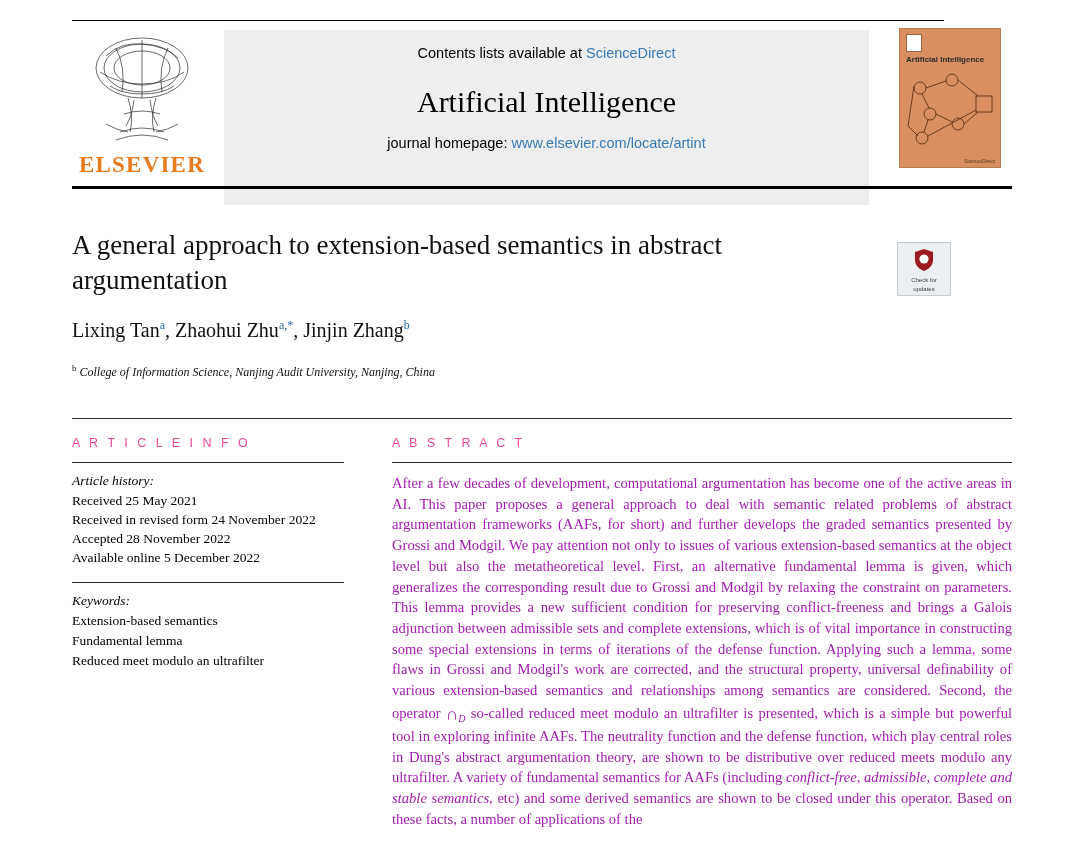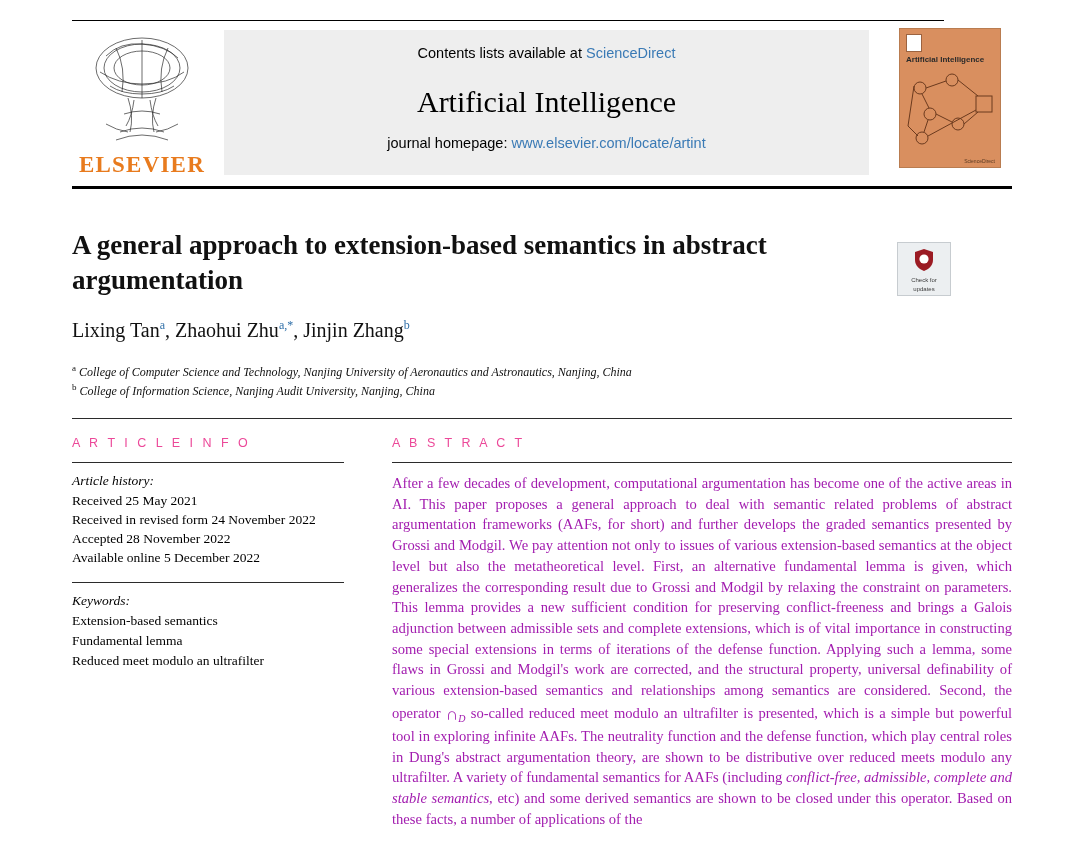--- a/index.html
+++ b/index.html
@@ -60,21 +60,21 @@
     color: #E87B1E;
     font-weight: bold;
     margin-top: 4px;
   }
 
   .journal-band {
     position: absolute;
     left: 152px;
     top: 10px;
     width: 645px;
-    height: 145px;
+    height: 175px;
     background: #eeeeee;
     text-align: center;
   }
   .contents-line {
     font-family: "Liberation Sans", sans-serif;
     font-size: 14.5px;
     padding-top: 15px;
     color: #000;
   }
   .sd-link {
@@ -145,21 +145,21 @@
   .title-block {
     position: absolute;
     left: 72px;
     top: 228px;
     width: 800px;
   }
   .paper-title {
     font-family: "Liberation Serif", serif;
     font-size: 27px;
     line-height: 1.28;
-    font-weight: bold;
+    font-weight: normal;
     margin: 0;
     color: #111;
   }
 
   .crossmark {
     position: absolute;
     left: 897px;
     top: 242px;
     width: 54px;
     height: 54px;
@@ -373,24 +373,20 @@
     <div class="crossmark-text">Check for</div>
     <div class="crossmark-text">updates</div>
   </div>
 
   <div class="authors">
     <span>Lixing Tan</span><span class="sup">a</span><span>, </span><span>Zhaohui Zhu</span><span class="sup">a,*</span><span>, </span><span>Jinjin Zhang</span><span class="sup">b</span>
   </div>
 
   <div class="affiliations">
     <div>
-      <span class="aff-mark">a</span>
-      <span>College of Computer Science and Technology, Nanjing University of Aeronautics and Astronautics, Nanjing, China</span>
-    </div>
-    <div>
       <span class="aff-mark">b</span>
       <span>College of Information Science, Nanjing Audit University, Nanjing, China</span>
     </div>
   </div>
 
   <div class="rule-long"></div>
 
   <div class="col-left">
     <div class="sec-head">A R T I C L E    I N F O</div>
     <div class="sec-rule"></div>

